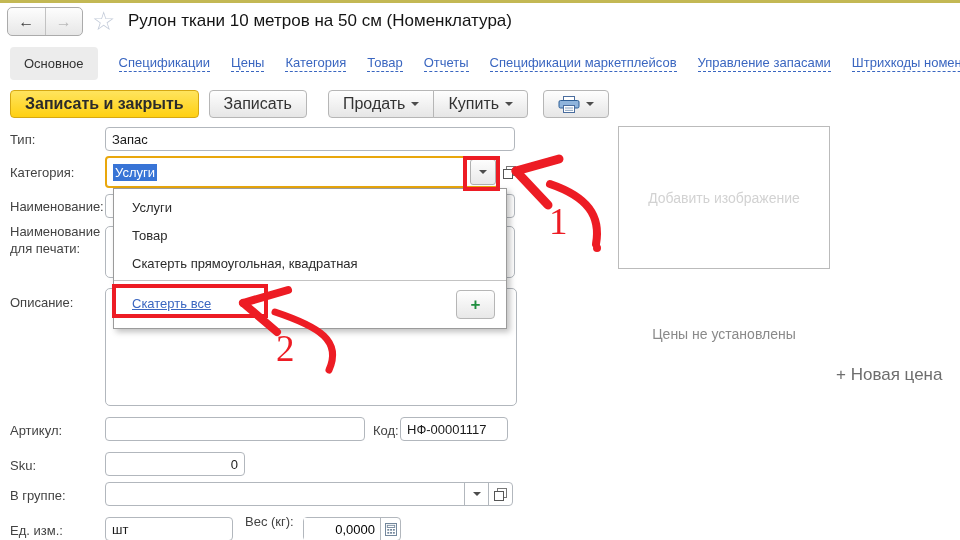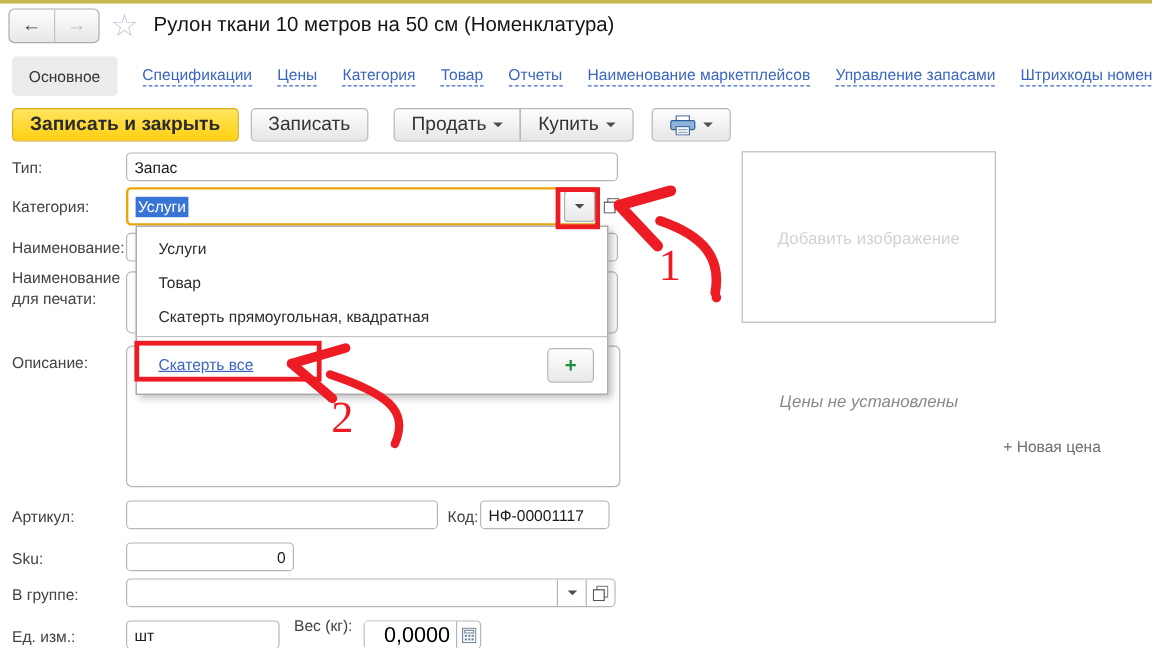--- a/index.html
+++ b/index.html
@@ -40,34 +40,34 @@
   .combo-focus { position:absolute; left:105px; top:156px; width:394px; height:32px; border:2px solid #e9a70c; border-radius:4px; display:flex; background:#fff; overflow:hidden; }
   .combo-text { flex:1; display:flex; align-items:center; padding-left:6px; font-size:13px; }
   .sel-highlight { background:#3874d6; color:#fff; padding:1px 2px; }
   .combo-arrow { width:26px; border:1px solid #b0b0b0; border-radius:3px; margin:1px; background:linear-gradient(#fdfdfd,#e9e9e9); display:flex; align-items:center; justify-content:center; cursor:pointer; }
 
   .group-combo { position:absolute; left:105px; top:482px; width:408px; height:24px; border:1px solid #b2b7bd; border-radius:4px; display:flex; background:#fff; }
   .group-combo input { flex:1; border:none; outline:none; font-size:13px; padding:0 6px; font-family:inherit; background:transparent; }
   .seg-btn { width:24px; border:none; border-left:1px solid #b2b7bd; background:transparent; display:flex; align-items:center; justify-content:center; cursor:pointer; }
 
   .weight-group { position:absolute; left:303px; top:517px; width:98px; height:24px; border:1px solid #b2b7bd; border-radius:4px; display:flex; background:#fff; }
-  .weight-group input { flex:1; border:none; outline:none; font-size:18px; padding:0 5px; text-align:right; font-family:inherit; min-width:0; }
+  .weight-group input { flex:1; border:none; outline:none; font-size:13px; padding:0 5px; text-align:right; font-family:inherit; min-width:0; }
 
   
   .dd-panel { position:absolute; left:113px; top:188px; width:394px; height:141px; background:#fff; border:1px solid #9b9b9b; box-shadow:3px 3px 6px rgba(0,0,0,.25); z-index:10; }
   .dd-item { height:28px; line-height:28px; padding-left:18px; font-size:13px; color:#2b2b2b; cursor:pointer; }
   .dd-footer { position:absolute; left:0; right:0; bottom:0; height:48px; border-top:1px solid #c3c3c3; }
   .show-all { position:absolute; left:18px; top:15px; font-size:13px; color:#3a66c0; text-decoration:underline; cursor:pointer; }
   .add-btn { position:absolute; right:11px; top:9px; width:39px; height:29px; border:1px solid #b6b6b6; border-radius:4px; background:linear-gradient(#fefefe,#e8e8e8); color:#1e8e3e; font-size:17px; font-weight:bold; cursor:pointer; }
 
   
   .imgbox { position:absolute; left:618px; top:126px; width:212px; height:143px; border:1px solid #bbb; display:flex; align-items:center; justify-content:center; cursor:pointer; }
   .imgbox span { font-size:14px; color:#d2d2d2; }
-  .no-prices { position:absolute; left:618px; top:326px; width:212px; text-align:center; font-size:14px; font-style:italic; color:#8a8a8a; }
-  .new-price { position:absolute; left:836px; top:365px; font-size:13px; color:#6e6e6e; cursor:pointer; }
+  .no-prices { position:absolute; left:618px; top:326px; width:212px; text-align:center; font-size:14px; color:#8a8a8a; }
+  .new-price { position:absolute; left:836px; top:365px; font-size:17px; color:#6e6e6e; cursor:pointer; }
 
   
   .red-box { position:absolute; border:4px solid #ed1c24; z-index:20; pointer-events:none; }
   .red-num { position:absolute; color:#ed1c24; font-family:"Liberation Serif", serif; font-size:37px; z-index:20; pointer-events:none; }
   .arrows { position:absolute; left:0; top:0; width:960px; height:540px; z-index:19; pointer-events:none; }
 
   .openicon { position:absolute; cursor:pointer; }
 </style>
 </head>
 <body>
@@ -81,21 +81,21 @@
 <div class="star">☆</div>
 <div class="title">Рулон ткани 10 метров на 50 см (Номенклатура)</div>
 
 <div class="tabs">
   <div class="tab-active">Основное</div>
   <a class="tablink">Спецификации</a>
   <a class="tablink">Цены</a>
   <a class="tablink">Категория</a>
   <a class="tablink">Товар</a>
   <a class="tablink">Отчеты</a>
-  <a class="tablink">Наименование маркетплейсов</a>
+  <a class="tablink">Спецификации маркетплейсов</a>
   <a class="tablink">Управление запасами</a>
   <a class="tablink">Штрихкоды номенклатуры</a>
 </div>
 
 <div class="toolbar">
   <button class="btn btn-yellow">Записать и закрыть</button>
   <button class="btn m10">Записать</button>
   <div class="btn-group">
     <button class="btn">
         <span>Продать</span>

